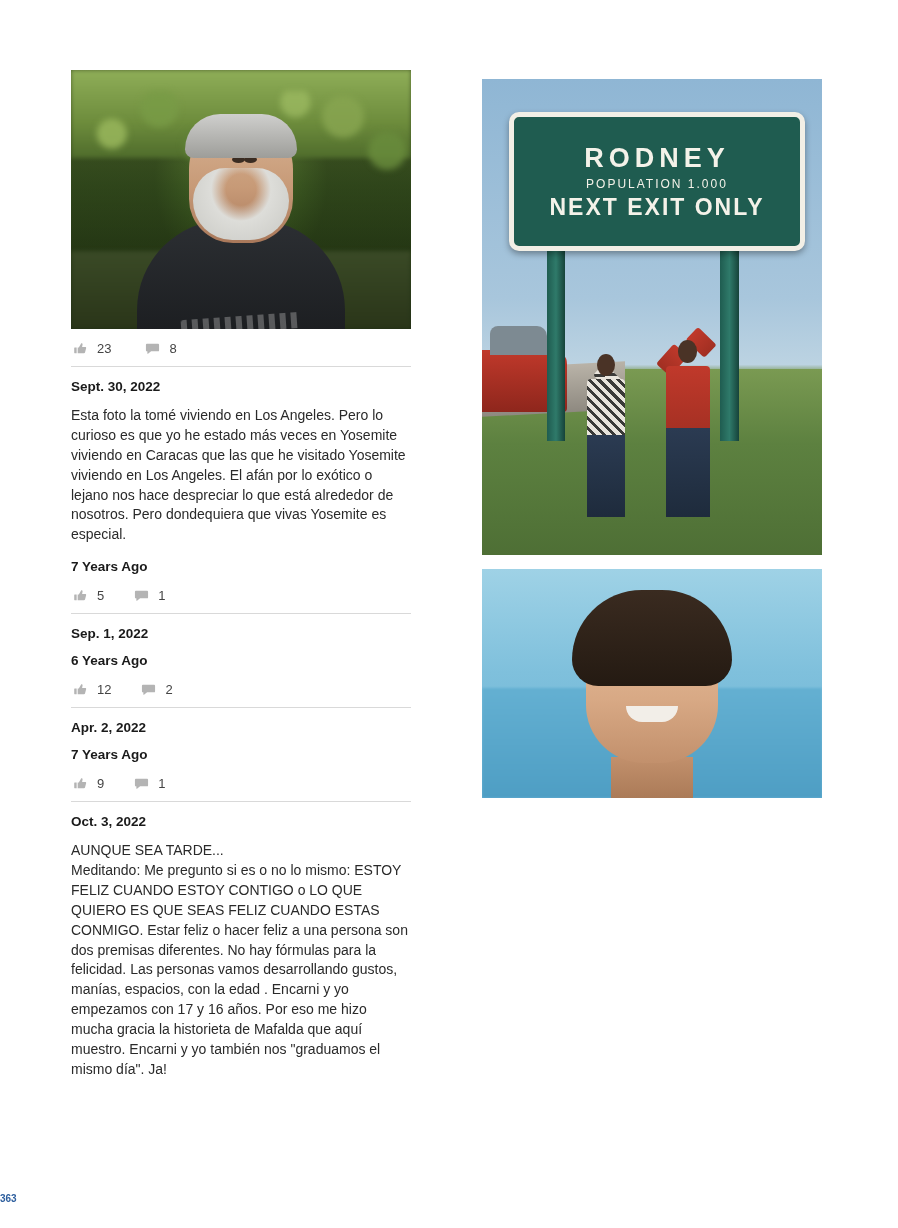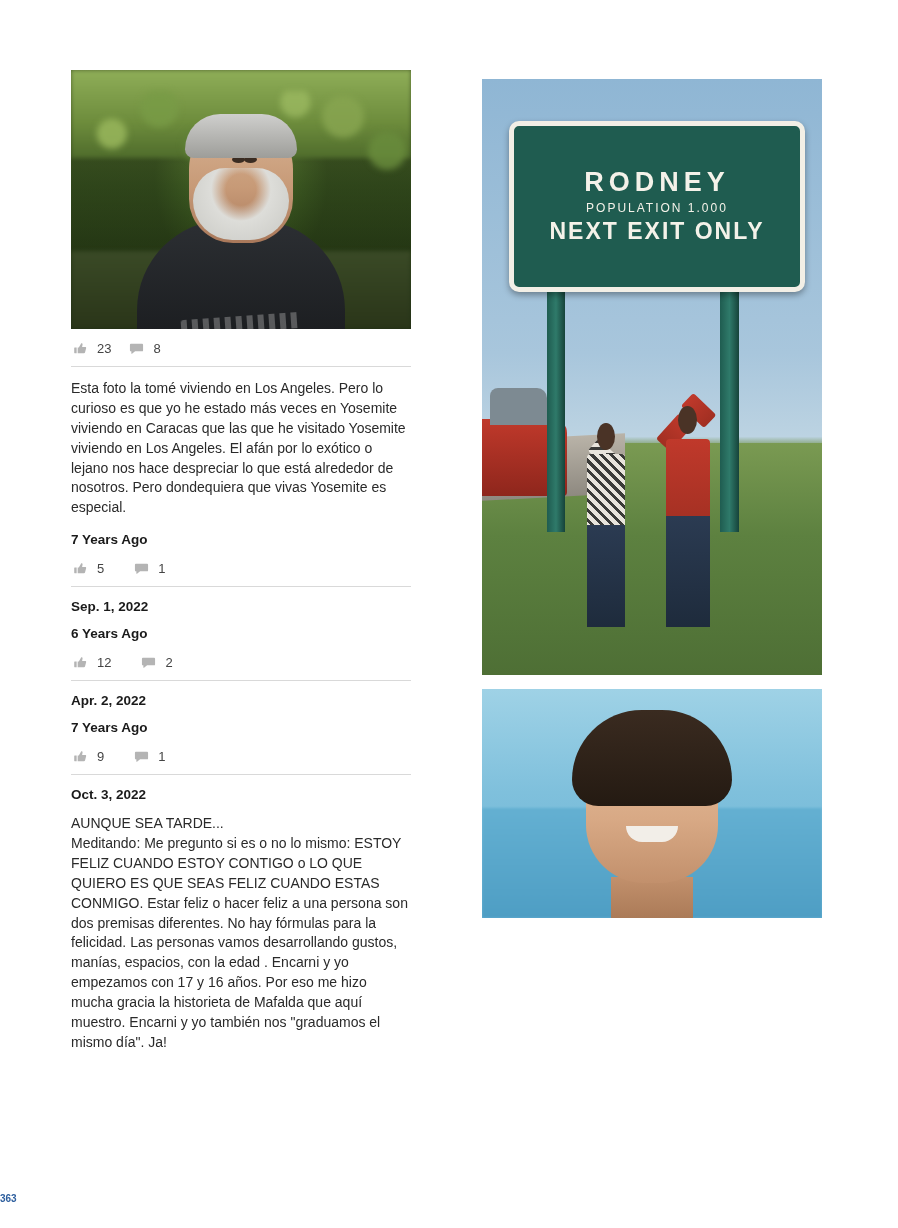--- a/index.html
+++ b/index.html
@@ -97,21 +97,21 @@
   .photo-man .eye {
     position: absolute; top: 30%; width: 13px; height: 7px;
     background: #3a2c22; border-radius: 50%;
   }
   .photo-man .eye.l { left: 41%; }
   .photo-man .eye.r { left: 52.5%; }
 
   .reactions {
     display: flex;
     align-items: center;
-    gap: 18px;
+    gap: 34px;
     padding: 12px 2px 10px 2px;
     border-bottom: 1px solid #d9d9d9;
   }
   .reaction {
     display: flex;
     align-items: center;
     gap: 9px;
     color: #555;
     font-size: 13px;
   }
@@ -154,21 +154,21 @@
   
   .right-col {
     position: absolute;
     left: 482px;
     top: 79px;
     width: 340px;
   }
 
   .photo-sign {
     width: 340px;
-    height: 596px;
+    height: 476px;
     position: relative;
     overflow: hidden;
     background: linear-gradient(180deg, #8fb6d4 0%, #a8c6dc 46%, #bcd3e2 60%, #6f8f4a 62%, #5e8340 100%);
   }
   .photo-sign .grass {
     position: absolute; left: 0; bottom: 0; width: 100%; height: 39%;
     background: linear-gradient(180deg, #7a9a52 0%, #5d8140 40%, #4e6f35 100%);
   }
   .photo-sign .road {
     position: absolute; left: 0; top: 60%; width: 42%; height: 10%;
@@ -347,20 +347,21 @@
         <span class="icon-comment">
           <svg viewBox="0 0 16 16" width="15" height="15" aria-hidden="true">
             <path fill="#777" d="M2 3h12c.6 0 1 .4 1 1v6c0 .6-.4 1-1 1H6.5L3.2 13.6c-.3.2-.7 0-.7-.4V11H2c-.6 0-1-.4-1-1V4c0-.6.4-1 1-1z"></path>
           </svg>
         </span>
         <span class="rx-count">8</span>
       </div>
     </div>
 
     <div class="entry">
+      <div class="entry-date">Sept. 30, 2022</div>
       <div class="entry-body">Esta foto la tomé viviendo en Los Angeles. Pero lo curioso es que yo he estado más veces en Yosemite viviendo en Caracas que las que he visitado Yosemite viviendo en Los Angeles. El afán por lo exótico o lejano nos hace despreciar lo que está alrededor de nosotros. Pero dondequiera que vivas Yosemite es especial.</div>
       <div class="entry-age">7 Years Ago</div>
     </div>
     <div class="divider-rx">
       <div class="reaction">
         <span class="icon-thumb">
           <svg viewBox="0 0 16 16" width="15" height="15" aria-hidden="true">
               <path fill="#777" d="M5 7h1.2l2.3-4.2c.2-.4.7-.6 1.1-.4.5.2.7.7.6 1.2L9.7 6.4H13c.7 0 1.2.6 1 1.3l-1.2 4.5c-.1.5-.6.8-1.1.8H5V7zM1.8 7h2.1v6H1.8c-.3 0-.5-.2-.5-.5v-5c0-.3.2-.5.5-.5z"></path>
             </svg>
         </span>

